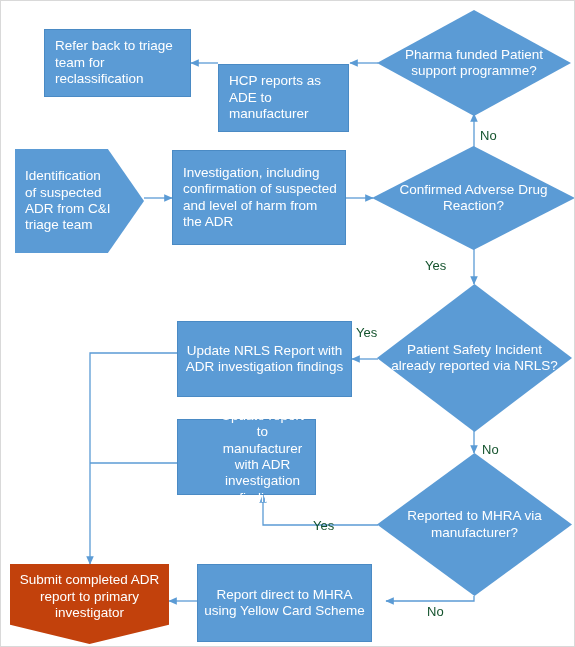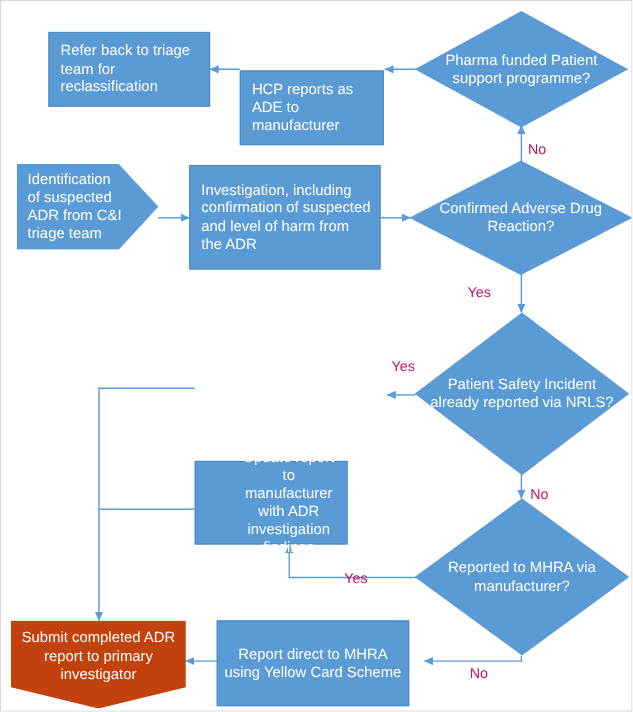--- a/index.html
+++ b/index.html
@@ -78,21 +78,21 @@
   .diamond {
     background: #5B9BD5;
     -webkit-clip-path: polygon(50% 0%, 100% 50%, 50% 100%, 0% 50%);
     clip-path: polygon(50% 0%, 100% 50%, 50% 100%, 0% 50%);
   }
   .diamond .txt {
     padding: 0 14px;
   }
   .edge-label {
     position: absolute;
-    color: #be185d;
+    color: #14532d;
     font-size: 13px;
     line-height: 1;
     z-index: 4;
     white-space: nowrap;
   }
 </style>
 </head>
 <body>
 
 <div id="canvas">
@@ -141,34 +141,37 @@
   <div class="node rect left" style="left:217px; top:28px; width:131px; height:68px; font-size:13.5px;margin-top:35px;">
     <span class="txt">HCP reports as ADE to manufacturer</span>
   </div>
 
   <div class="node diamond" style="left:376px; top:9px; width:194px; height:106px; font-size:13.5px;">
     <span class="txt">Pharma funded Patient support programme?</span>
   </div>
 
   <div class="edge-label" style="left:479px; top:128px;">No</div>
 
-  <div class="node pent-right" style="left:14px; top:148px; width:129px; height:78px; font-size:13.5px;align-items:center;">
+  <div class="node pent-right" style="left:14px; top:148px; width:129px; height:104px; font-size:13.5px;align-items:center;">
     <span class="txt">Identification of suspected ADR from C&amp;I triage team</span>
   </div>
 
   <div class="node rect left" style="left:171px; top:149px; width:174px; height:95px; font-size:13.5px;">
     <span class="txt">Investigation, including confirmation of suspected and level of harm from the ADR</span>
   </div>
 
   <div class="node diamond" style="left:371px; top:145px; width:203px; height:104px; font-size:13.5px;">
     <span class="txt">Confirmed Adverse Drug Reaction?</span>
   </div>
 
   <div class="edge-label" style="left:424px; top:258px;">Yes</div>
 
+  <div class="node rect" style="left:176px; top:320px; width:175px; height:76px; font-size:13.5px;">
+    <span class="txt">Update NRLS Report with ADR investigation findings</span>
+  </div>
 
   <div class="node diamond" style="left:376px; top:283px; width:195px; height:148px; font-size:13.5px;">
     <span class="txt">Patient Safety Incident already reported via NRLS?</span>
   </div>
 
   <div class="edge-label" style="left:355px; top:325px;">Yes</div>
 
   <div class="edge-label" style="left:481px; top:442px;">No</div>
 
   <div class="node rect" style="left:176px; top:418px; width:139px; height:76px; font-size:13.5px;padding-left:32px;">

